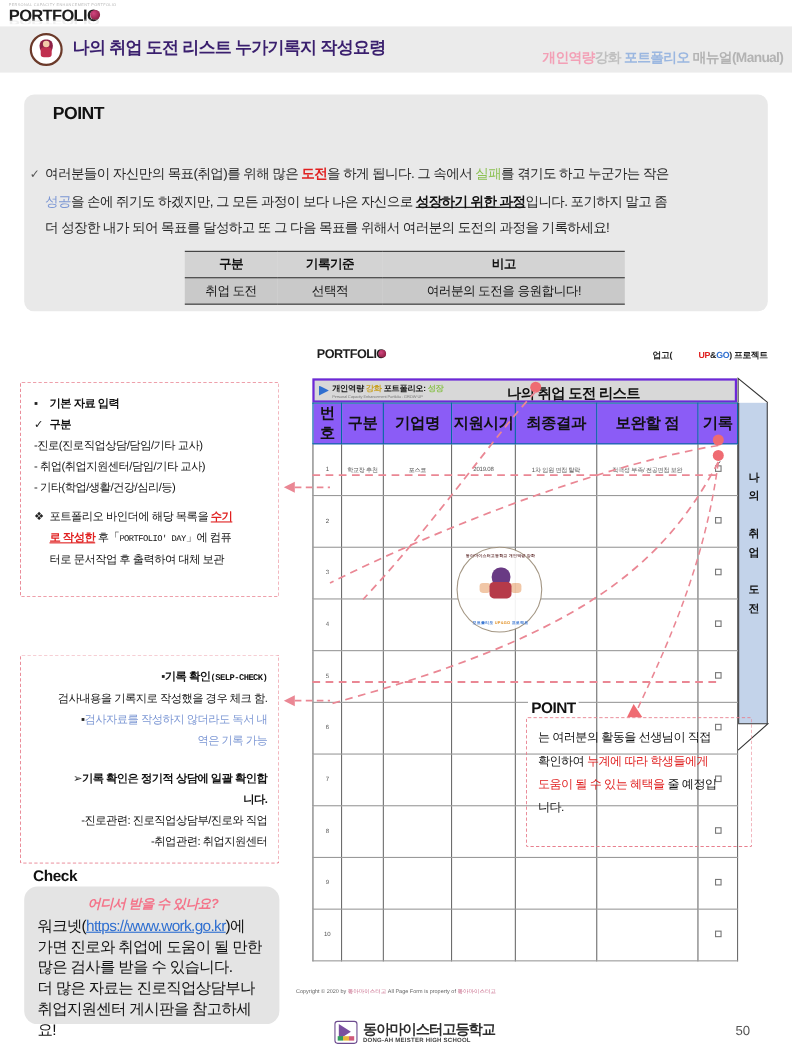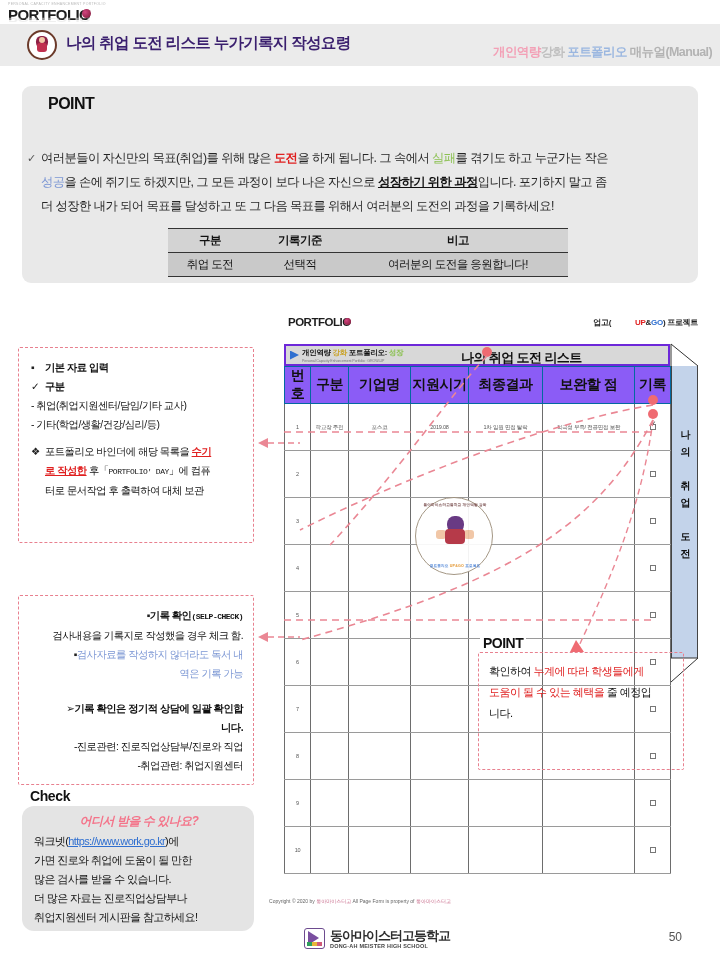--- a/index.html
+++ b/index.html
@@ -241,21 +241,21 @@
   }
   .check-box {
     position: absolute; left: 22px; top: 806px; width: 232px; height: 125px;
     background: #e4e4e4; border-radius: 12px; padding: 7px 10px 0 12px;
   }
   .check-q {
     font-size: 12px; font-weight: 700; font-style: italic; color: #f4748a;
     letter-spacing: -0.5px; text-align: center; margin-bottom: 2px;
   }
   .check-body {
-    font-size: 11px; color: #111; letter-spacing: -0.6px; line-height: 19px;
+    font-size: 14px; color: #111; letter-spacing: -0.6px; line-height: 19px;
   }
   .link { color: #2f6fd0; text-decoration: underline; }
 
   
   .arrow-svg { position: absolute; left: 0; top: 0; width: 720px; height: 960px; pointer-events: none; }
 
   
   .copyright {
     position: absolute; left: 0; top: 898px; width: 720px; text-align: center;
     font-size: 5px; color: #666; letter-spacing: 0;
@@ -523,20 +523,21 @@
         <div class="s-arm-r"></div>
       <div class="s-cape"></div>
         <div class="s-body"></div>
     </div>
     <div class="s-arc-bot"><span>포트폴리오 </span><span class="up">UP&amp;GO</span><span> 프로젝트</span></div>
   </div>
 
   <div class="ann" id="ann-left-1">
     <div><span class="mark">▪</span><b>기본 자료 입력</b></div>
     <div><span class="mark">✓</span><b>구분</b></div>
+    <div>-진로(진로직업상담/담임/기타 교사)</div>
     <div>- 취업(취업지원센터/담임/기타 교사)</div>
     <div>- 기타(학업/생활/건강/심리/등)</div>
     <div style="height:8px"></div>
     <div>
       <span class="mark">❖</span><span>포트폴리오 바인더에 해당 목록을 </span><span class="ann-uline">수기</span><br>
       <span class="mark"></span><span class="ann-uline">로 작성한</span><span> 후「</span><span class="ann-small">PORTFOLIO' DAY</span><span>」에 컴퓨</span><br>
       <span class="mark"></span><span>터로 문서작업 후 출력하여 대체 보관</span>
     </div>
   </div>
 
@@ -547,20 +548,21 @@
     <div class="ann-blue"><span class="mark"></span><span>역은 기록 가능</span></div>
     <div style="height:16px"></div>
     <div><span class="mark">➢</span><b>기록 확인은 정기적 상담에 일괄 확인합</b></div>
     <div><span class="mark"></span><b>니다.</b></div>
     <div>-진로관련: 진로직업상담부/진로와 직업</div>
     <div>-취업관련: 취업지원센터</div>
   </div>
 
   <div class="point-tag-right">POINT</div>
   <div class="ann" id="ann-right">
+    <div>는 여러분의 활동을 선생님이 직접</div>
     <div><span>확인하여 </span><span class="rd">누계에 따라 학생들에게</span></div>
     <div><span class="rd">도움이 될 수 있는 혜택을</span><span> 줄 예정입</span></div>
     <div>니다.</div>
   </div>
 
   <div class="check-label">Check</div>
   <div class="check-box">
     <div class="check-q">어디서 받을 수 있나요?</div>
     <div class="check-body">
       <span>워크넷(</span><a class="link" href="#">https://www.work.go.kr</a><span>)에</span><br>

